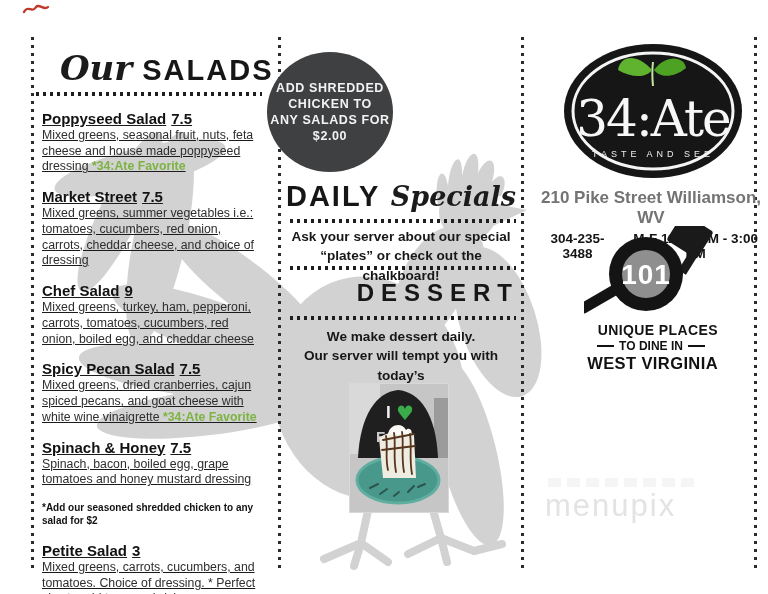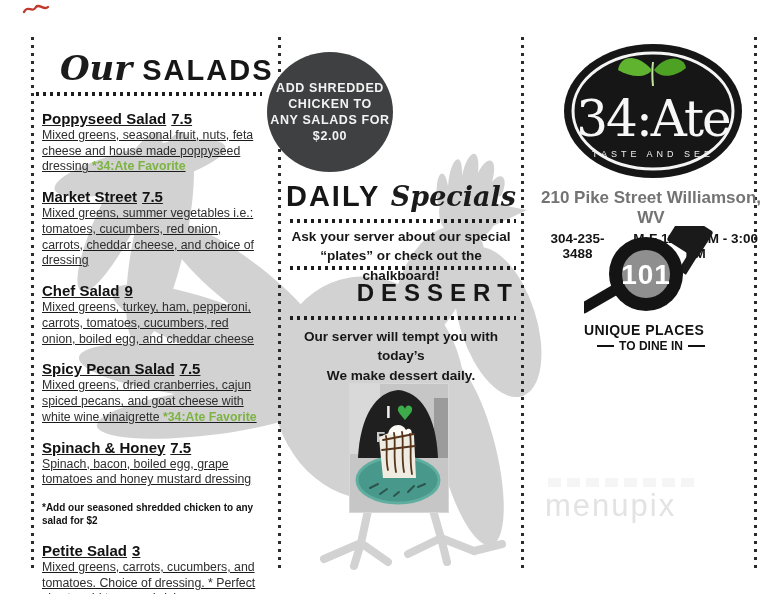--- a/index.html
+++ b/index.html
@@ -54,21 +54,21 @@
   .t-dessert{top:327px;}
   .photo{position:absolute;left:350px;top:384px;width:98px;height:128px;z-index:3;
         box-shadow:0 0 0 1px #d8d8d8;}
 
   
   .logo{position:absolute;left:562px;top:40px;z-index:3;}
   .addr{position:absolute;left:540px;top:188px;width:222px;text-align:center;z-index:3;}
   .addr-line1{font-weight:700;font-size:17px;color:#737373;}
   .addr-line2{font-weight:700;font-size:13.5px;color:#141414;margin-top:3px;display:flex;
         justify-content:flex-end;gap:14px;}
-  .badge101{position:absolute;left:584px;top:226px;width:134px;z-index:3;text-align:left;}
+  .badge101{position:absolute;left:584px;top:226px;width:134px;z-index:3;text-align:right;}
   .b-line1{font-weight:900;font-size:14px;letter-spacing:.4px;color:#121212;margin-top:2px;}
   .b-line2{display:flex;align-items:center;justify-content:center;gap:5px;margin-top:1px;
         font-weight:700;font-size:12px;color:#121212;}
   .b-line2 .dash{width:17px;height:2px;background:#121212;}
   .b-line3{font-weight:900;font-size:16.5px;letter-spacing:.4px;color:#121212;margin-top:1px;}
 
   
   .wm-faint{position:absolute;left:548px;top:478px;width:146px;height:9px;z-index:3;opacity:.55;
         background-image:repeating-linear-gradient(90deg,#ededed 0 13px,transparent 13px 19px);}
   .wm{position:absolute;left:545px;top:488px;z-index:3;font-size:31px;font-weight:400;
@@ -196,22 +196,22 @@
   <div class="mid-text t-daily">
     <div>Ask your server about our special</div>
     <div>“plates” or check out the chalkboard!</div>
   </div>
   <div class="dotrow sep-mid s2"></div>
 
   <div class="dessert-heading">DESSERT</div>
   <div class="dotrow sep-mid s3"></div>
 
   <div class="mid-text t-dessert">
+    <div>We make dessert daily.</div>
     <div>Our server will tempt you with today’s</div>
-    <div>We make dessert daily.</div>
     <div>selection.</div>
   </div>
 
   <div class="photo">
     <svg width="98" height="128" viewBox="0 0 98 128">
       <rect x="0" y="0" width="98" height="128" fill="#c6c6c6"></rect>
       <rect x="0" y="0" width="30" height="70" fill="#d9d9d9"></rect>
       <rect x="84" y="14" width="14" height="60" fill="#9b9b9b"></rect>
       <path d="M8,74 C10,32 26,8 48,6 C70,8 86,30 88,74 Z" fill="#1f1f1f"></path>
       <text x="36" y="34" font-size="17" font-weight="bold" fill="#f2f2f2" font-family="Liberation Sans, sans-serif">I</text>
@@ -266,18 +266,19 @@
       <circle cx="62" cy="48" r="37" fill="#141414"></circle>
       <circle cx="62" cy="48" r="24" fill="#8f8f8f"></circle>
       <text x="62" y="58" text-anchor="middle" fill="#ffffff" font-size="28" font-weight="bold" font-family="Liberation Sans, sans-serif" style="letter-spacing:1px">101</text>
     </svg>
     <div class="b-line1">UNIQUE PLACES</div>
     <div class="b-line2">
       <span class="dash"></span>
       <span>TO DINE IN</span>
       <span class="dash"></span>
     </div>
+    <div class="b-line3">WEST VIRGINIA</div>
   </div>
 
   <div class="wm-faint"></div>
   <div class="wm">menupix</div>
 
 </div>
 
 </body></html>

